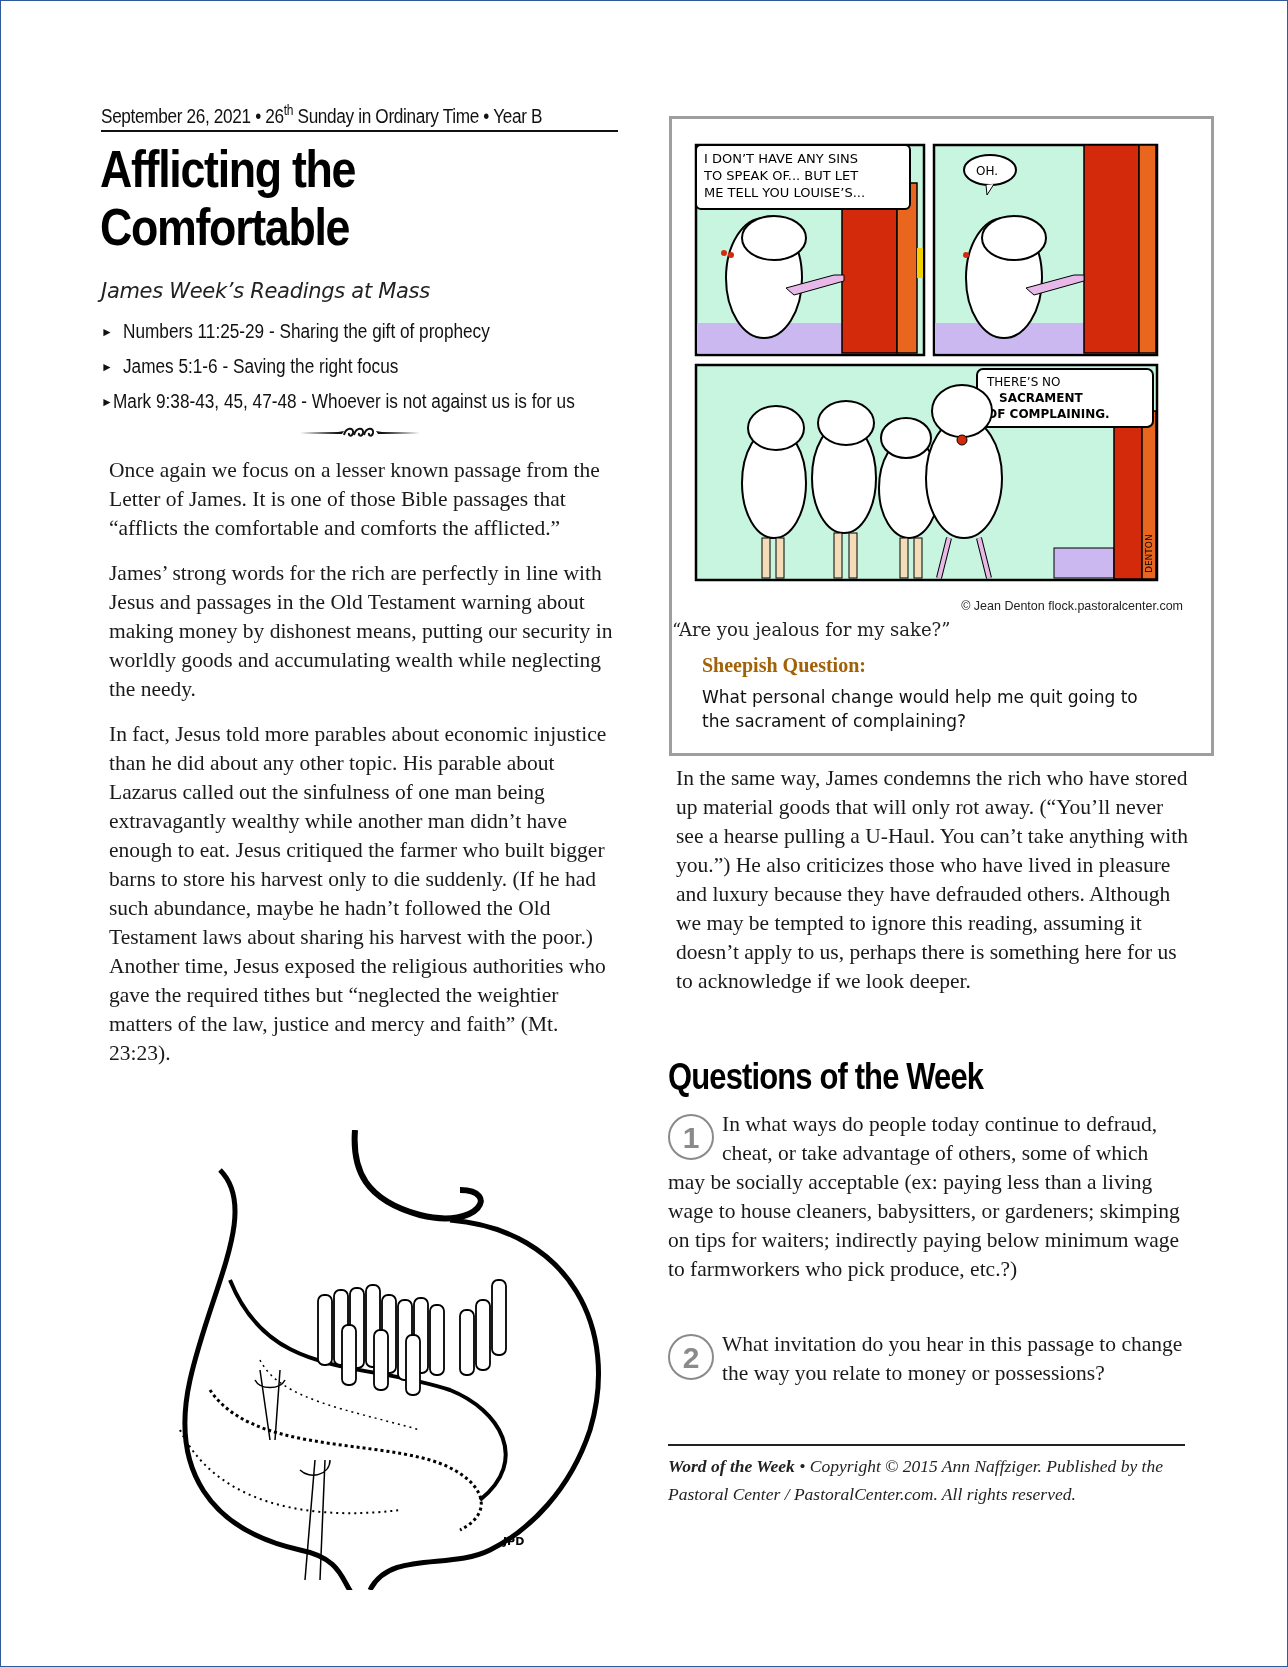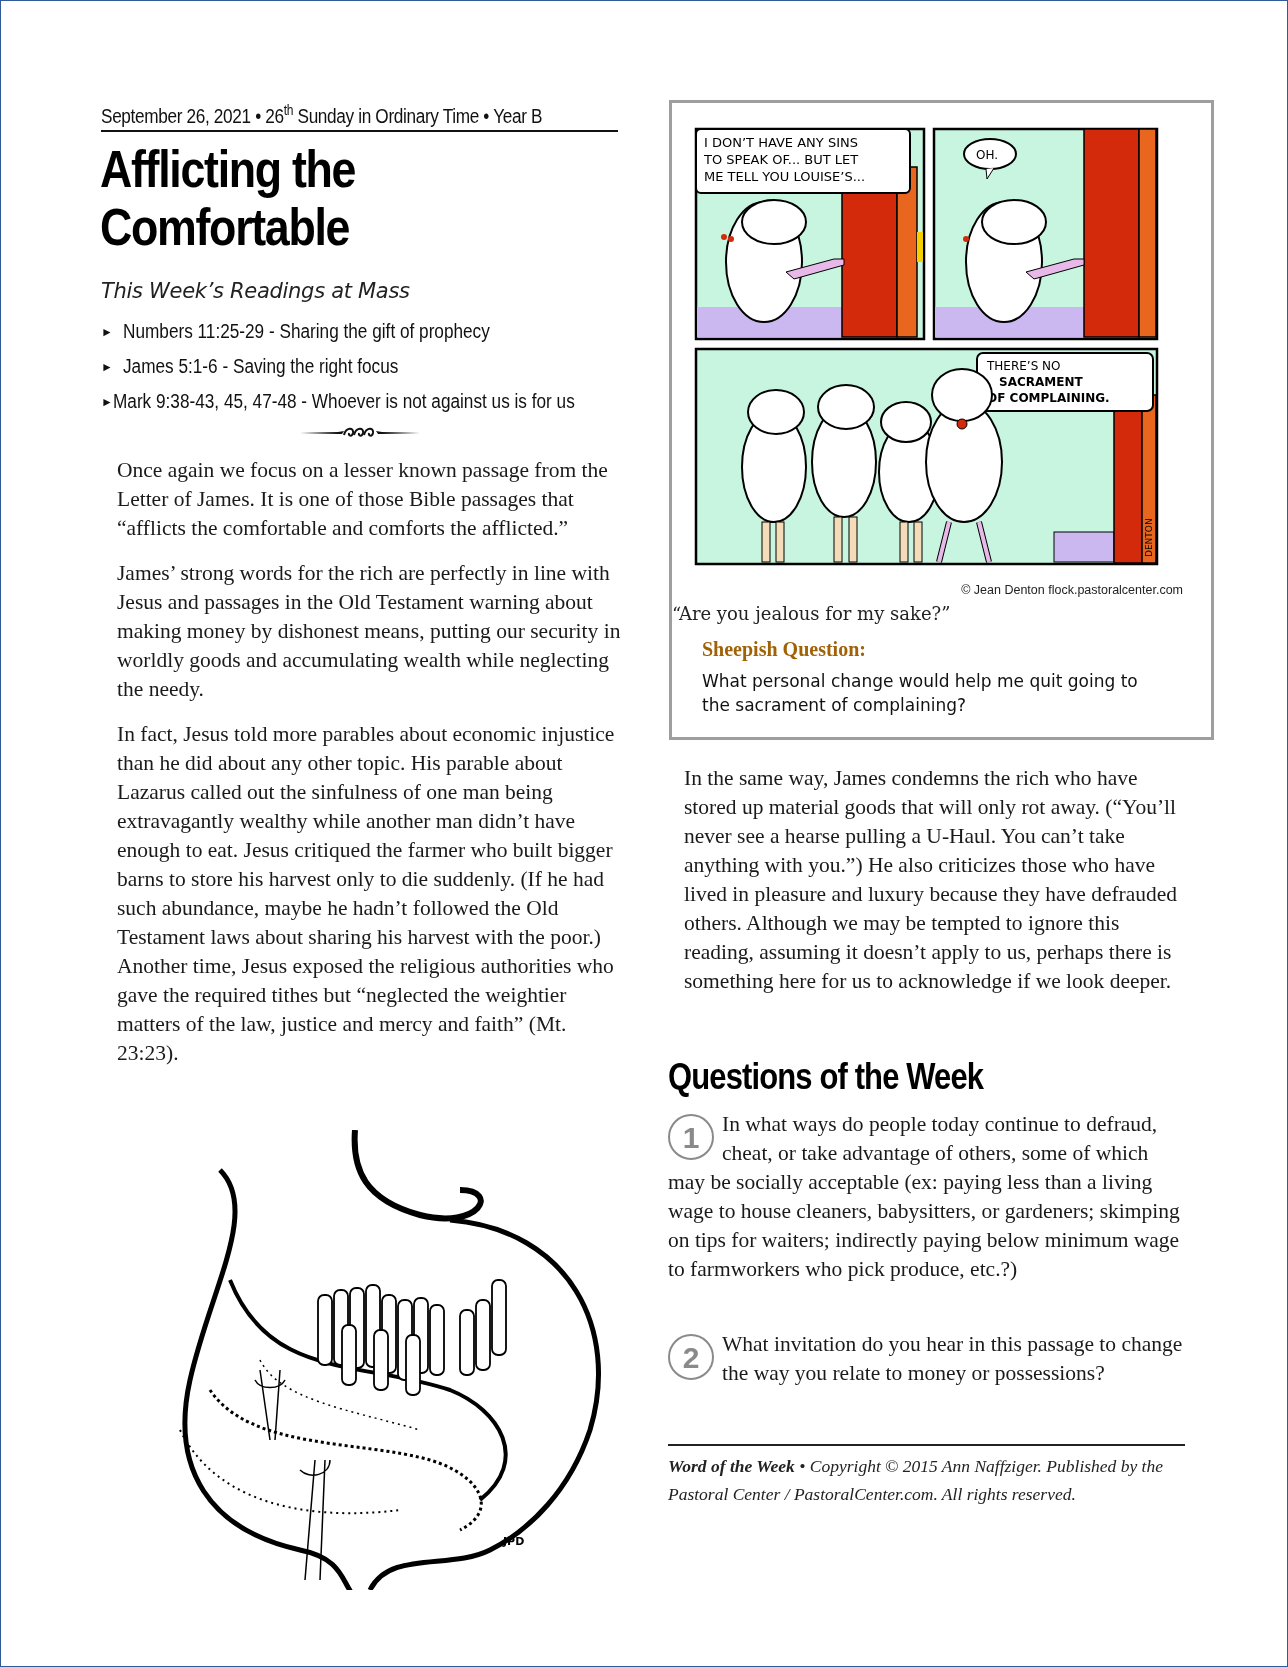--- a/index.html
+++ b/index.html
@@ -35,25 +35,25 @@
   .readings li {
     height: 35px; display: flex; align-items: center;
     font-family: "Liberation Sans", sans-serif; font-size: 20px; color: #111;
   }
   .readings .tri { font-size: 12px; width: 22px; display: inline-block; }
   .readings .txt { transform: scaleX(0.86); transform-origin: left center; white-space: nowrap; display: inline-block; }
   .ornament { left: 298px; top: 424px; width: 124px; height: 18px; }
   .body-text {
     font-size: 21.5px; line-height: 29px; color: #1a1a1a;
   }
-  .body-text p { margin: 0 0 16px 16px; }
+  .body-text p { margin: 0 0 16px 8px; }
   .left-col { left: 101px; top: 456px; width: 520px; }
   .right-col { left: 668px; top: 764px; width: 520px; }
   .cartoon-box {
-    left: 669px; top: 100px; width: 545px; height: 640px;
+    left: 669px; top: 116px; width: 545px; height: 640px;
     border: 3px solid #9e9e9e; background: #fff; box-sizing: border-box; padding-left: 48px;
   }
   .comic { position: absolute; left: 22px; top: 24px; width: 465px; height: 460px; }
   .credit {
     position: absolute; right: 28px; top: 480px;
     font-family: "Liberation Sans", sans-serif; font-size: 12.5px; color: #222;
   }
   .caption {
     position: absolute; left: 0; right: 0; top: 500px; text-align: left;
     font-family: "DejaVu Serif", serif; font-size: 18px; color: #222;
@@ -101,21 +101,21 @@
   <span>•</span>
   <span>Year B</span>
 </div>
 <div class="abs dateline-rule"></div>
 
 <div class="abs title">
   <div>Afflicting the</div>
   <div>Comfortable</div>
 </div>
 
-<div class="abs readings-heading">This Week’s Readings at Mass</div>
+<div class="abs readings-heading">James Week’s Readings at Mass</div>
 <ul class="abs readings">
   <li>
     <span class="tri">►</span>
     <span class="txt">Numbers 11:25-29 - Sharing the gift of prophecy</span>
   </li>
   <li>
     <span class="tri">►</span>
     <span class="txt">James 5:1-6 - Saving the right focus</span>
   </li>
   <li>

